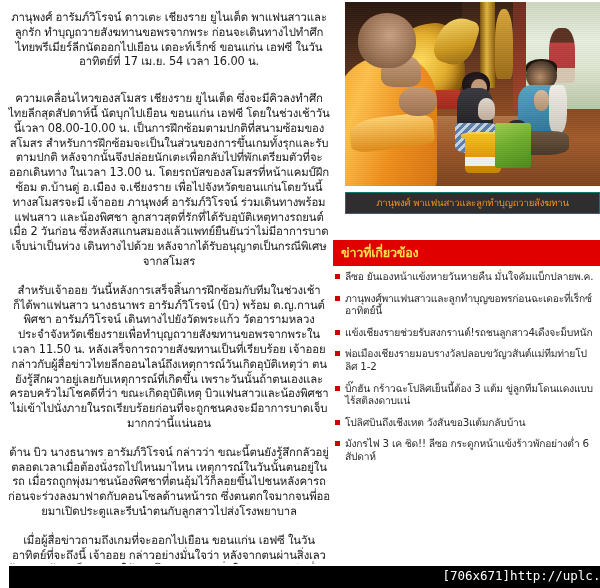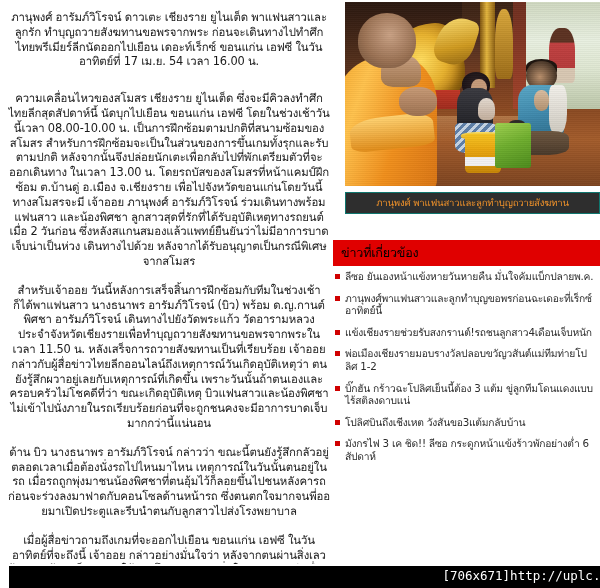--- a/index.html
+++ b/index.html
@@ -268,23 +268,23 @@
     left: 0px;
     top: 240px;
     width: 267px;
     height: 26px;
     background: #e00000;
     display: flex;
     align-items: center;
     box-sizing: border-box;
   }
   .related-header-text {
-    color: #000000;
+    color: #fde047;
     font-size: 12.6px;
-    font-weight: normal;
+    font-weight: bold;
     padding-left: 8px;
     letter-spacing: -0.2px;
   }
   
   .related-list {
     position: absolute;
     left: 0px;
     top: 270px;
     width: 267px;
     padding: 0;
@@ -403,21 +403,21 @@
         <li class="related-item">
           <span class="bullet"></span>
           <span>ลีซอ ยันเองหน้าแข้งหายวันหายคืน มั่นใจคัมแบ็กปลายพ.ค.</span>
         </li>
         <li class="related-item">
           <span class="bullet"></span>
           <span>ภานุพงศ์พาแฟนสาวและลูกทำบุญขอพรก่อนฉะเดอะที่เร็กซ์อาทิตย์นี้</span>
         </li>
         <li class="related-item">
           <span class="bullet"></span>
-          <span>แข้งเชียงรายช่วยรับสงกรานต์!รถชนลูกสาว4เดือนเจ็บหนัก</span>
+          <span>แข้งเชียงรายช่วยรับสงกรานต์!รถชนลูกสาว4เดืงจะม็บหนัก</span>
         </li>
         <li class="related-item">
           <span class="bullet"></span>
           <span>พ่อเมืองเชียงรายมอบรางวัลปลอบขวัญวสันต์แม่ทีมท่ายโปลิศ 1-2</span>
         </li>
         <li class="related-item">
           <span class="bullet"></span>
           <span>บิ๊กฮัน กร้าวฉะโปลิศเย็นนี้ต้อง 3 แต้ม ขู่ลูกทีมโดนแดงแบบไร้สติลงดาบแน่</span>
         </li>
         <li class="related-item">

